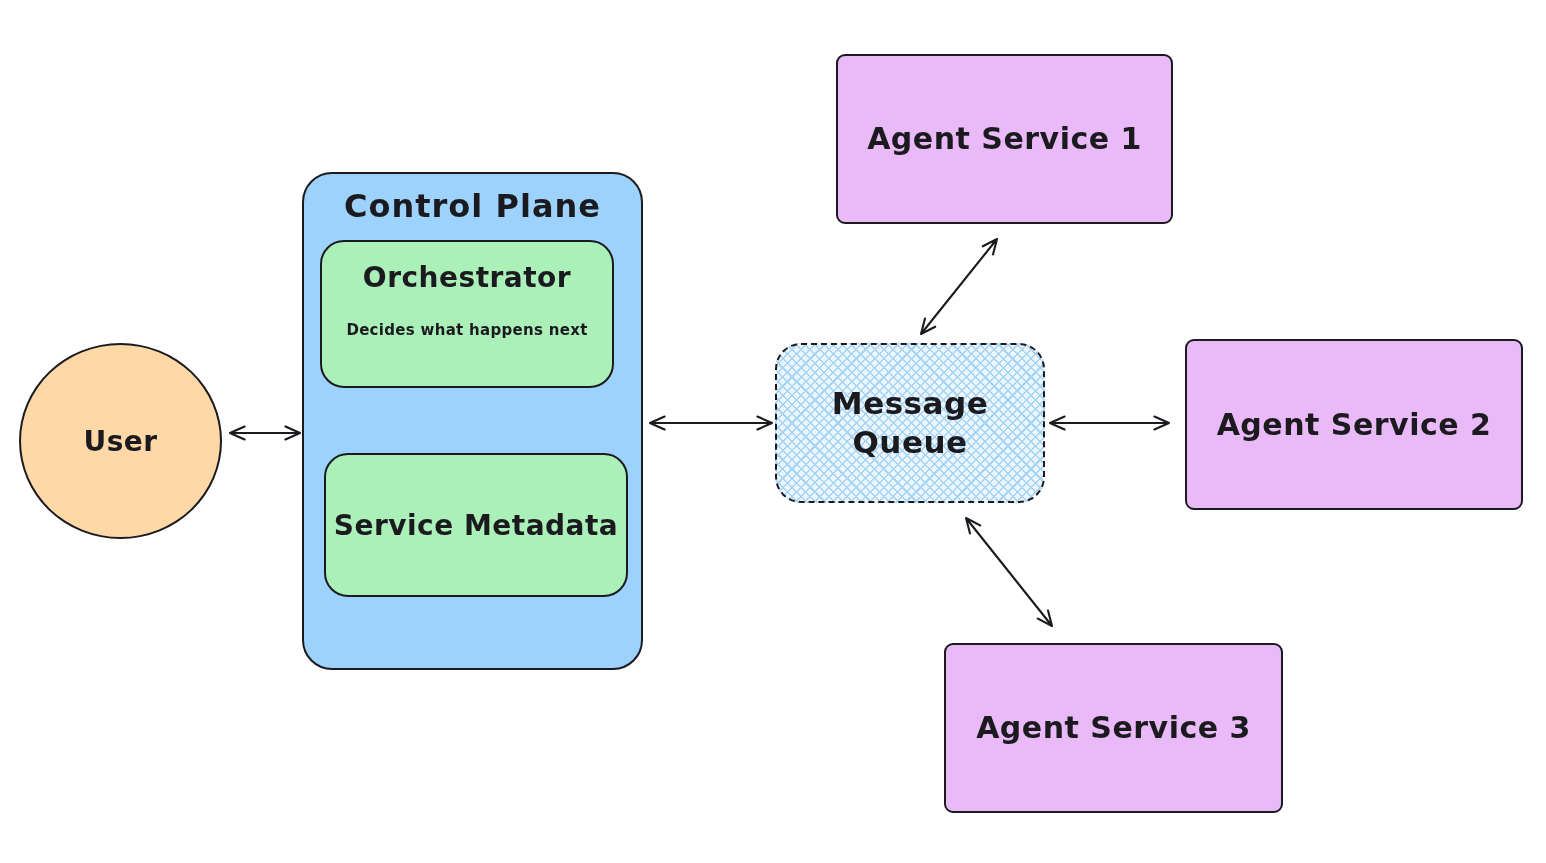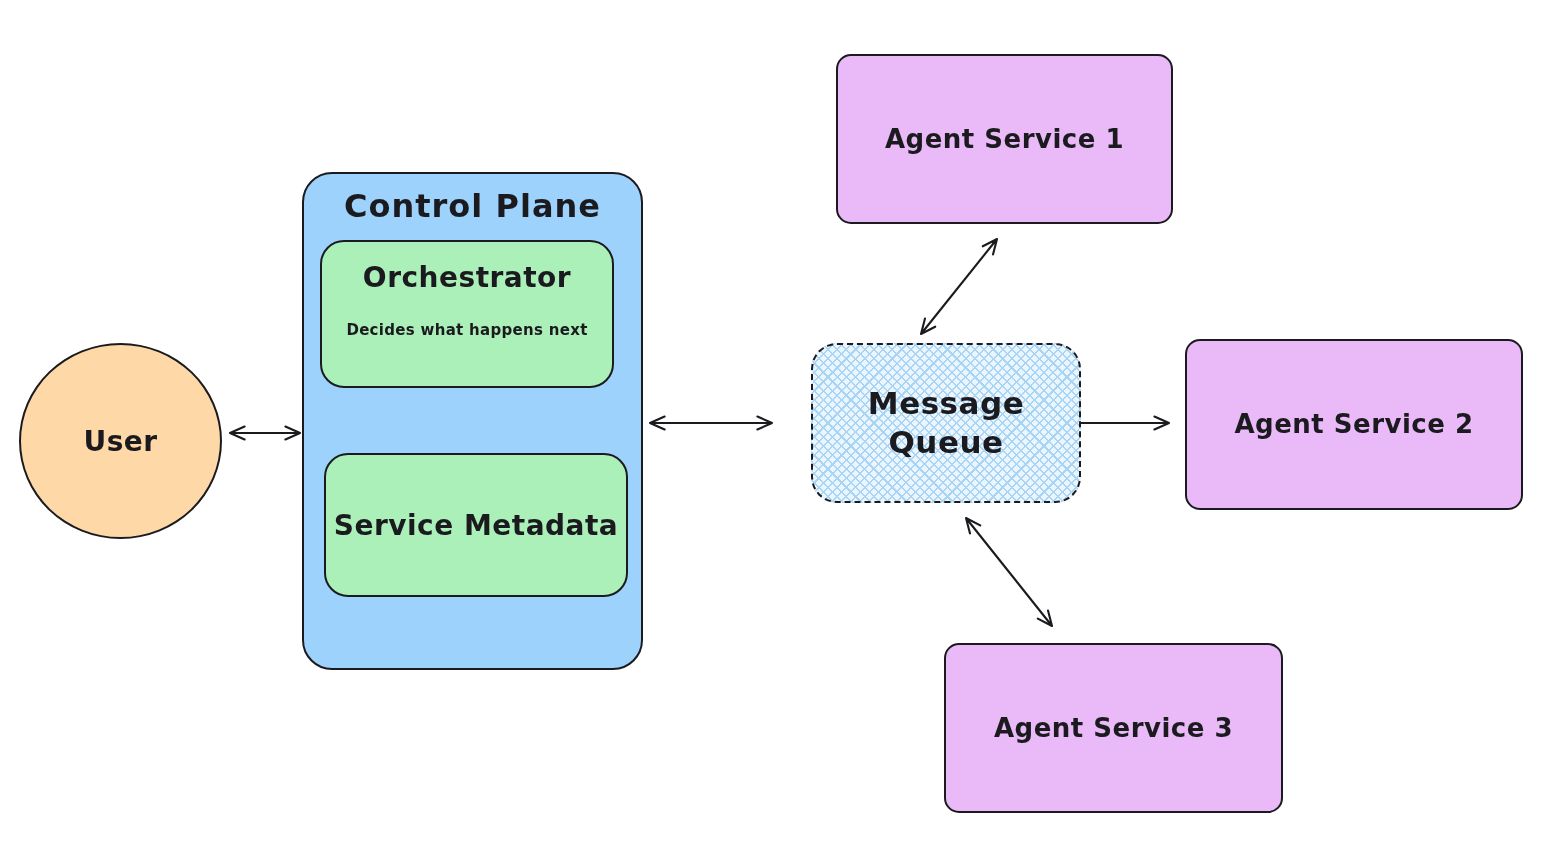--- a/index.html
+++ b/index.html
@@ -67,28 +67,27 @@
   
   .message-queue{
     left:775px;top:343px;width:270px;height:160px;
     border:2.6px dashed var(--stroke,#1b1b1f);
     border-radius:26px;
     background-color:var(--queue-fill,#eaf5fd);
     background-image:
       repeating-linear-gradient(45deg,  var(--queue-hatch,#a8d4f5) 0px, var(--queue-hatch,#a8d4f5) 1.5px, transparent 1.5px, transparent 6.5px),
       repeating-linear-gradient(135deg, var(--queue-hatch,#a8d4f5) 0px, var(--queue-hatch,#a8d4f5) 1.5px, transparent 1.5px, transparent 6.5px);
     font-size:31px;
-    margin-left:36px;
   }
   .message-queue .label{width:190px;}
   
   .agent{
-    border-radius:15px;
+    border-radius:9px;
     background:var(--agent-fill,#e9b9f8);
-    font-size:26px;
+    font-size:30px;
   }
   .agent-1{left:836px;top:54px;width:337px;height:170px;}
   .agent-2{left:1185px;top:339px;width:338px;height:171px;justify-content:center;}
   .agent-3{left:944px;top:643px;width:339px;height:170px;align-items:center;}
   
   svg.arrows{
     position:absolute;left:0;top:0;width:1546px;height:863px;
     pointer-events:none;
   }
   svg.arrows path{

